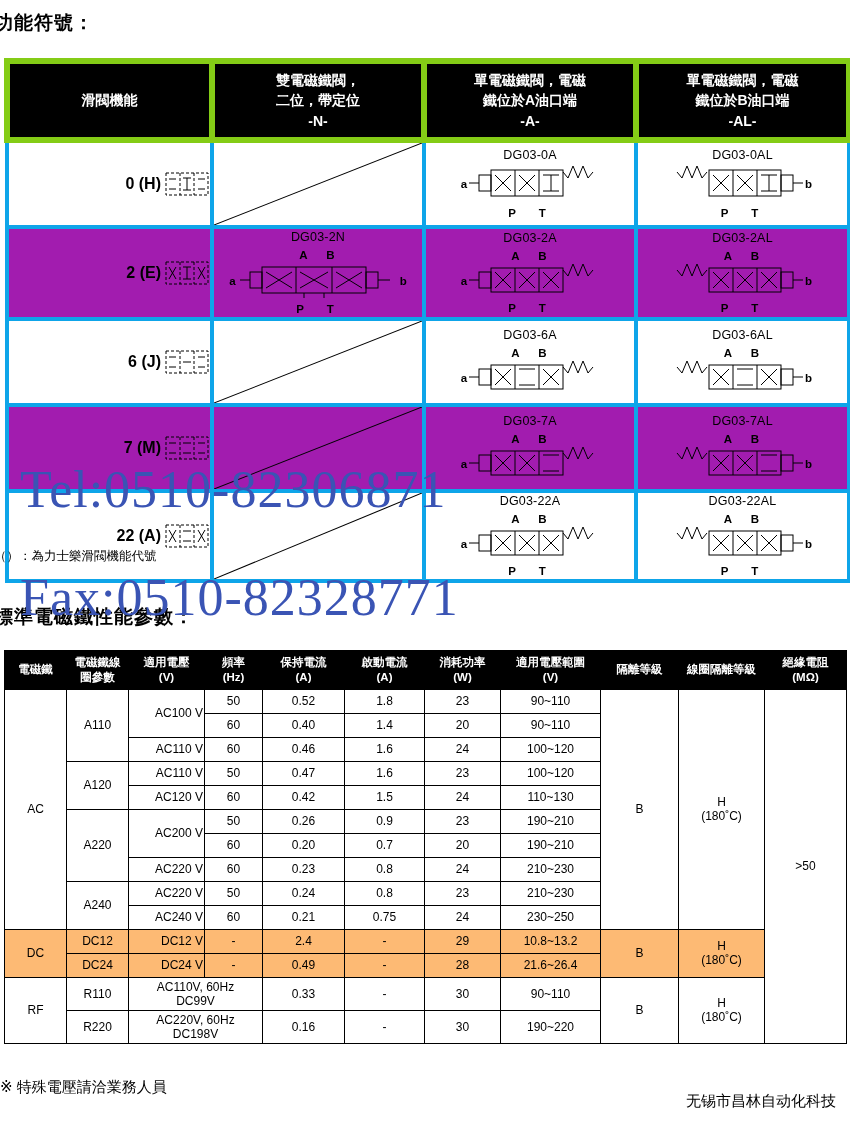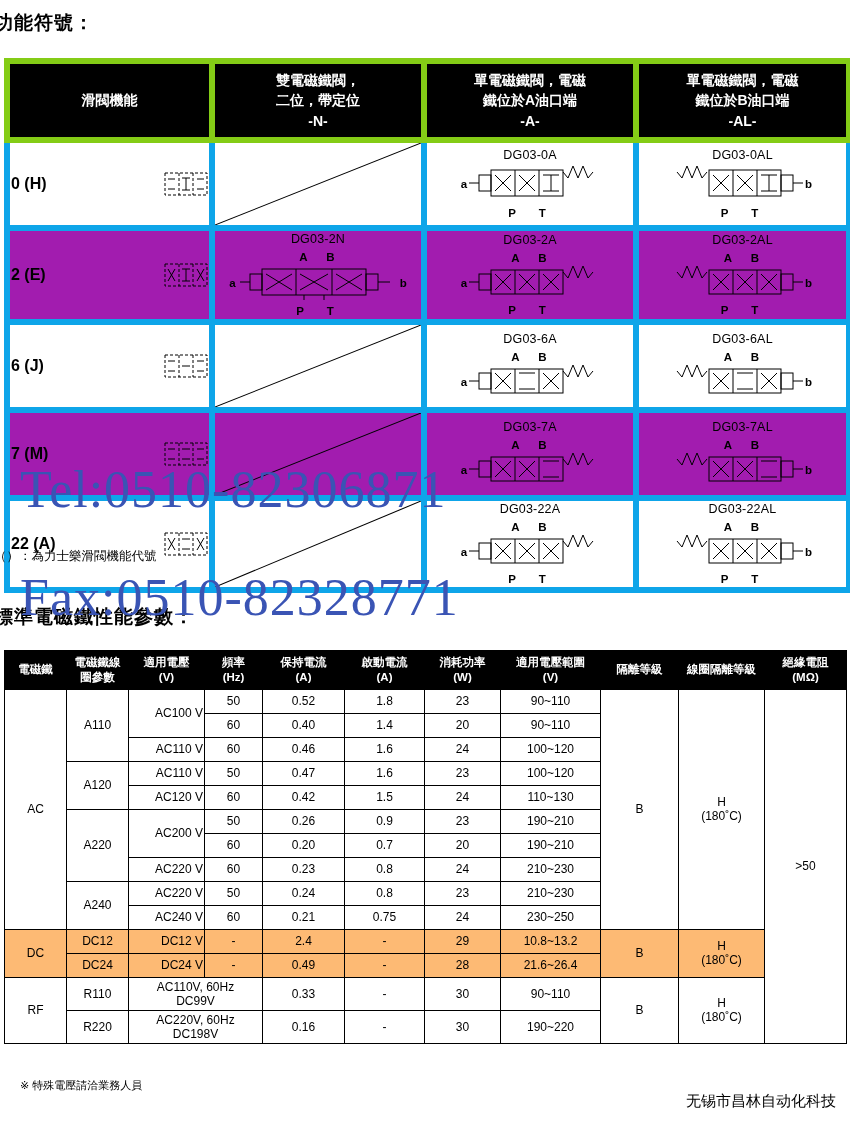--- a/index.html
+++ b/index.html
@@ -31,30 +31,30 @@
     table-layout:fixed;
   }
   table.t1 th{
     background:#000;color:#fff;
     font-size:14px;font-weight:bold;
     border:6px solid #84cc16;
     padding:6px 2px;
     line-height:1.45;
   }
   table.t1 td{
-    border:6px solid #0ea5e9;
+    border:4px solid #0ea5e9;
     vertical-align:middle;
     text-align:center;
     height:80px;
     position:relative;
     font-size:14px;
   }
   table.t1 tr.alt td{background:#a21caf;}
   .fn-cell{width:205px;}
-  .fn-inner{display:flex;align-items:center;justify-content:space-between;gap:18px;}
+  .fn-inner{display:flex;align-items:center;justify-content:flex-end;gap:4px;}
   .fn-label{font-size:16px;font-weight:bold;}
   .code{
     font-size:12.5px;
     display:block;
     margin-bottom:2px;
     letter-spacing:0.2px;
   }
   .ab{font-size:11.5px;font-weight:bold;letter-spacing:8px;margin-left:6px;}
   .pt{font-size:11.5px;font-weight:bold;letter-spacing:10px;margin-left:4px;}
   .sym-wrap{display:flex;align-items:center;justify-content:center;gap:2px;}
@@ -91,22 +91,21 @@
     text-align:center;
     padding:2px 1px;
     height:19px;
   }
   table.t2 td.lft{text-align:right;padding-left:5px;}
   table.t2 tr.shade td{background:#fdba74;}
   .h-cell{line-height:1.3;}
 
   .footnote{
     position:absolute;left:0;top:1078px;
-    font-size:11px;
-    padding-left:20px;
+    font-size:15px;
   }
   .company{
     position:absolute;right:14px;top:1092px;
     font-size:15px;font-weight:normal;
   }
 
   
   .wm{
     position:absolute;
     left:0;width:850px;

